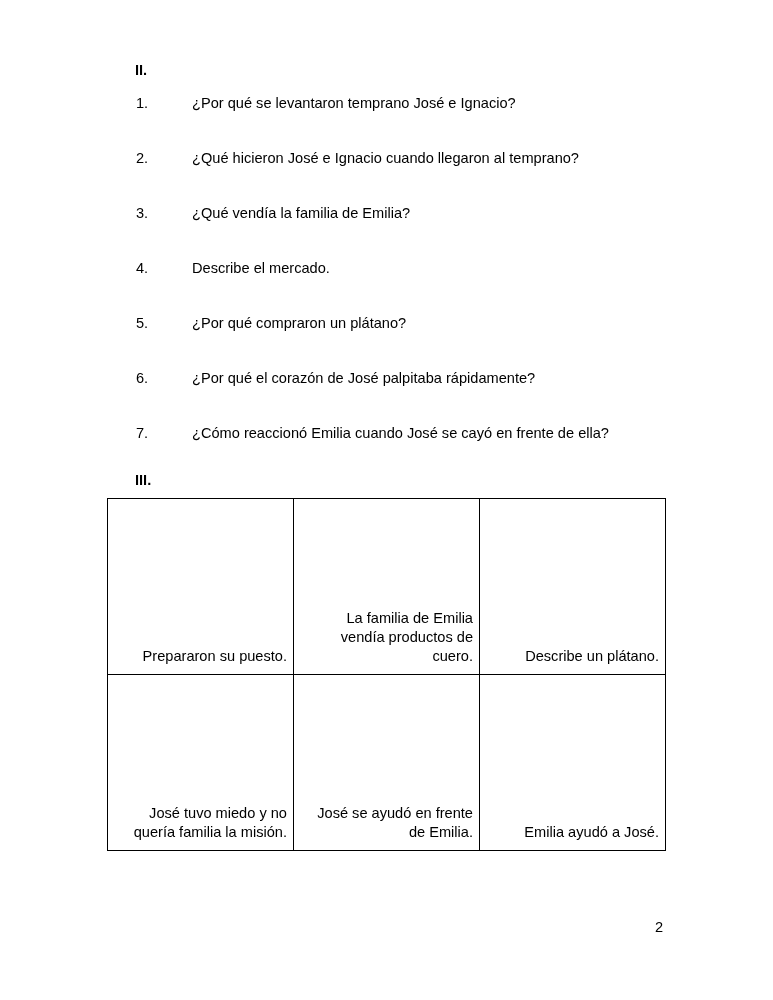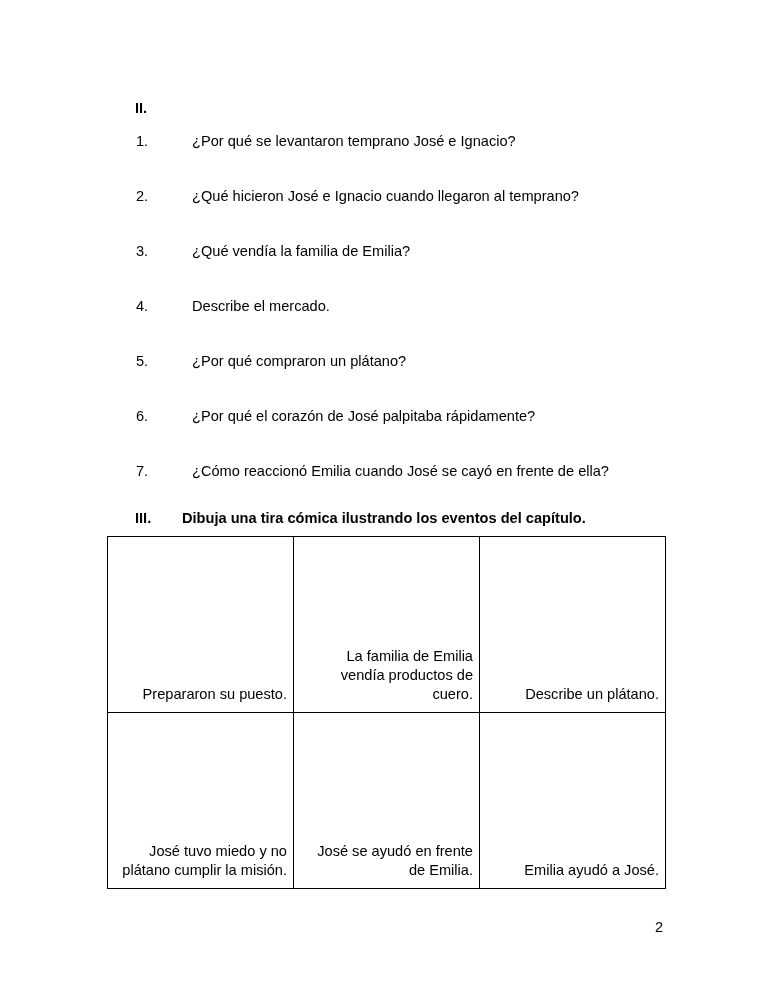--- a/index.html
+++ b/index.html
@@ -10,21 +10,21 @@
   .page {
     position: relative;
     width: 773px;
     height: 1000px;
     background: #ffffff;
     color: #000000;
     font-family: "Liberation Sans", sans-serif;
     font-size: 14.6px;
     line-height: 1.3;
     box-sizing: border-box;
-    padding-top: 99px;
+    padding-top: 61px;
     overflow: hidden;
   }
   .section-heading {
     margin-left: 135px;
     font-weight: bold;
     display: flex;
   }
   .section-heading .numeral {
     display: inline-block;
     width: 47px;
@@ -110,39 +110,38 @@
       <span class="q-text">¿Por qué el corazón de José palpitaba rápidamente?</span>
     </div>
     <div class="question">
       <span class="q-num">7.</span>
       <span class="q-text">¿Cómo reaccionó Emilia cuando José se cayó en frente de ella?</span>
     </div>
   </div>
 
   <div class="section-heading">
     <span class="numeral">III.</span>
-    <span class="heading-text">Dibuja una tira cómica ilustrando los eventos del capítulo.</span>
   </div>
 
   <table class="comic-table">
     <tbody>
         <tr>
       <td class="comic-cell">
         <div class="comic-caption">Prepararon su puesto.</div>
       </td>
       <td class="comic-cell">
         <div class="comic-caption">La familia de Emilia vendía productos de cuero.</div>
       </td>
       <td class="comic-cell">
         <div class="comic-caption">Describe un plátano.</div>
       </td>
     </tr>
     <tr>
       <td class="comic-cell">
-        <div class="comic-caption">José tuvo miedo y no plátano cumplir la misión.</div>
+        <div class="comic-caption">José tuvo miedo y no quería familia la misión.</div>
       </td>
       <td class="comic-cell">
         <div class="comic-caption">José se ayudó en frente de Emilia.</div>
       </td>
       <td class="comic-cell">
         <div class="comic-caption">Emilia ayudó a José.</div>
       </td>
     </tr>
   </tbody>
     </table>

